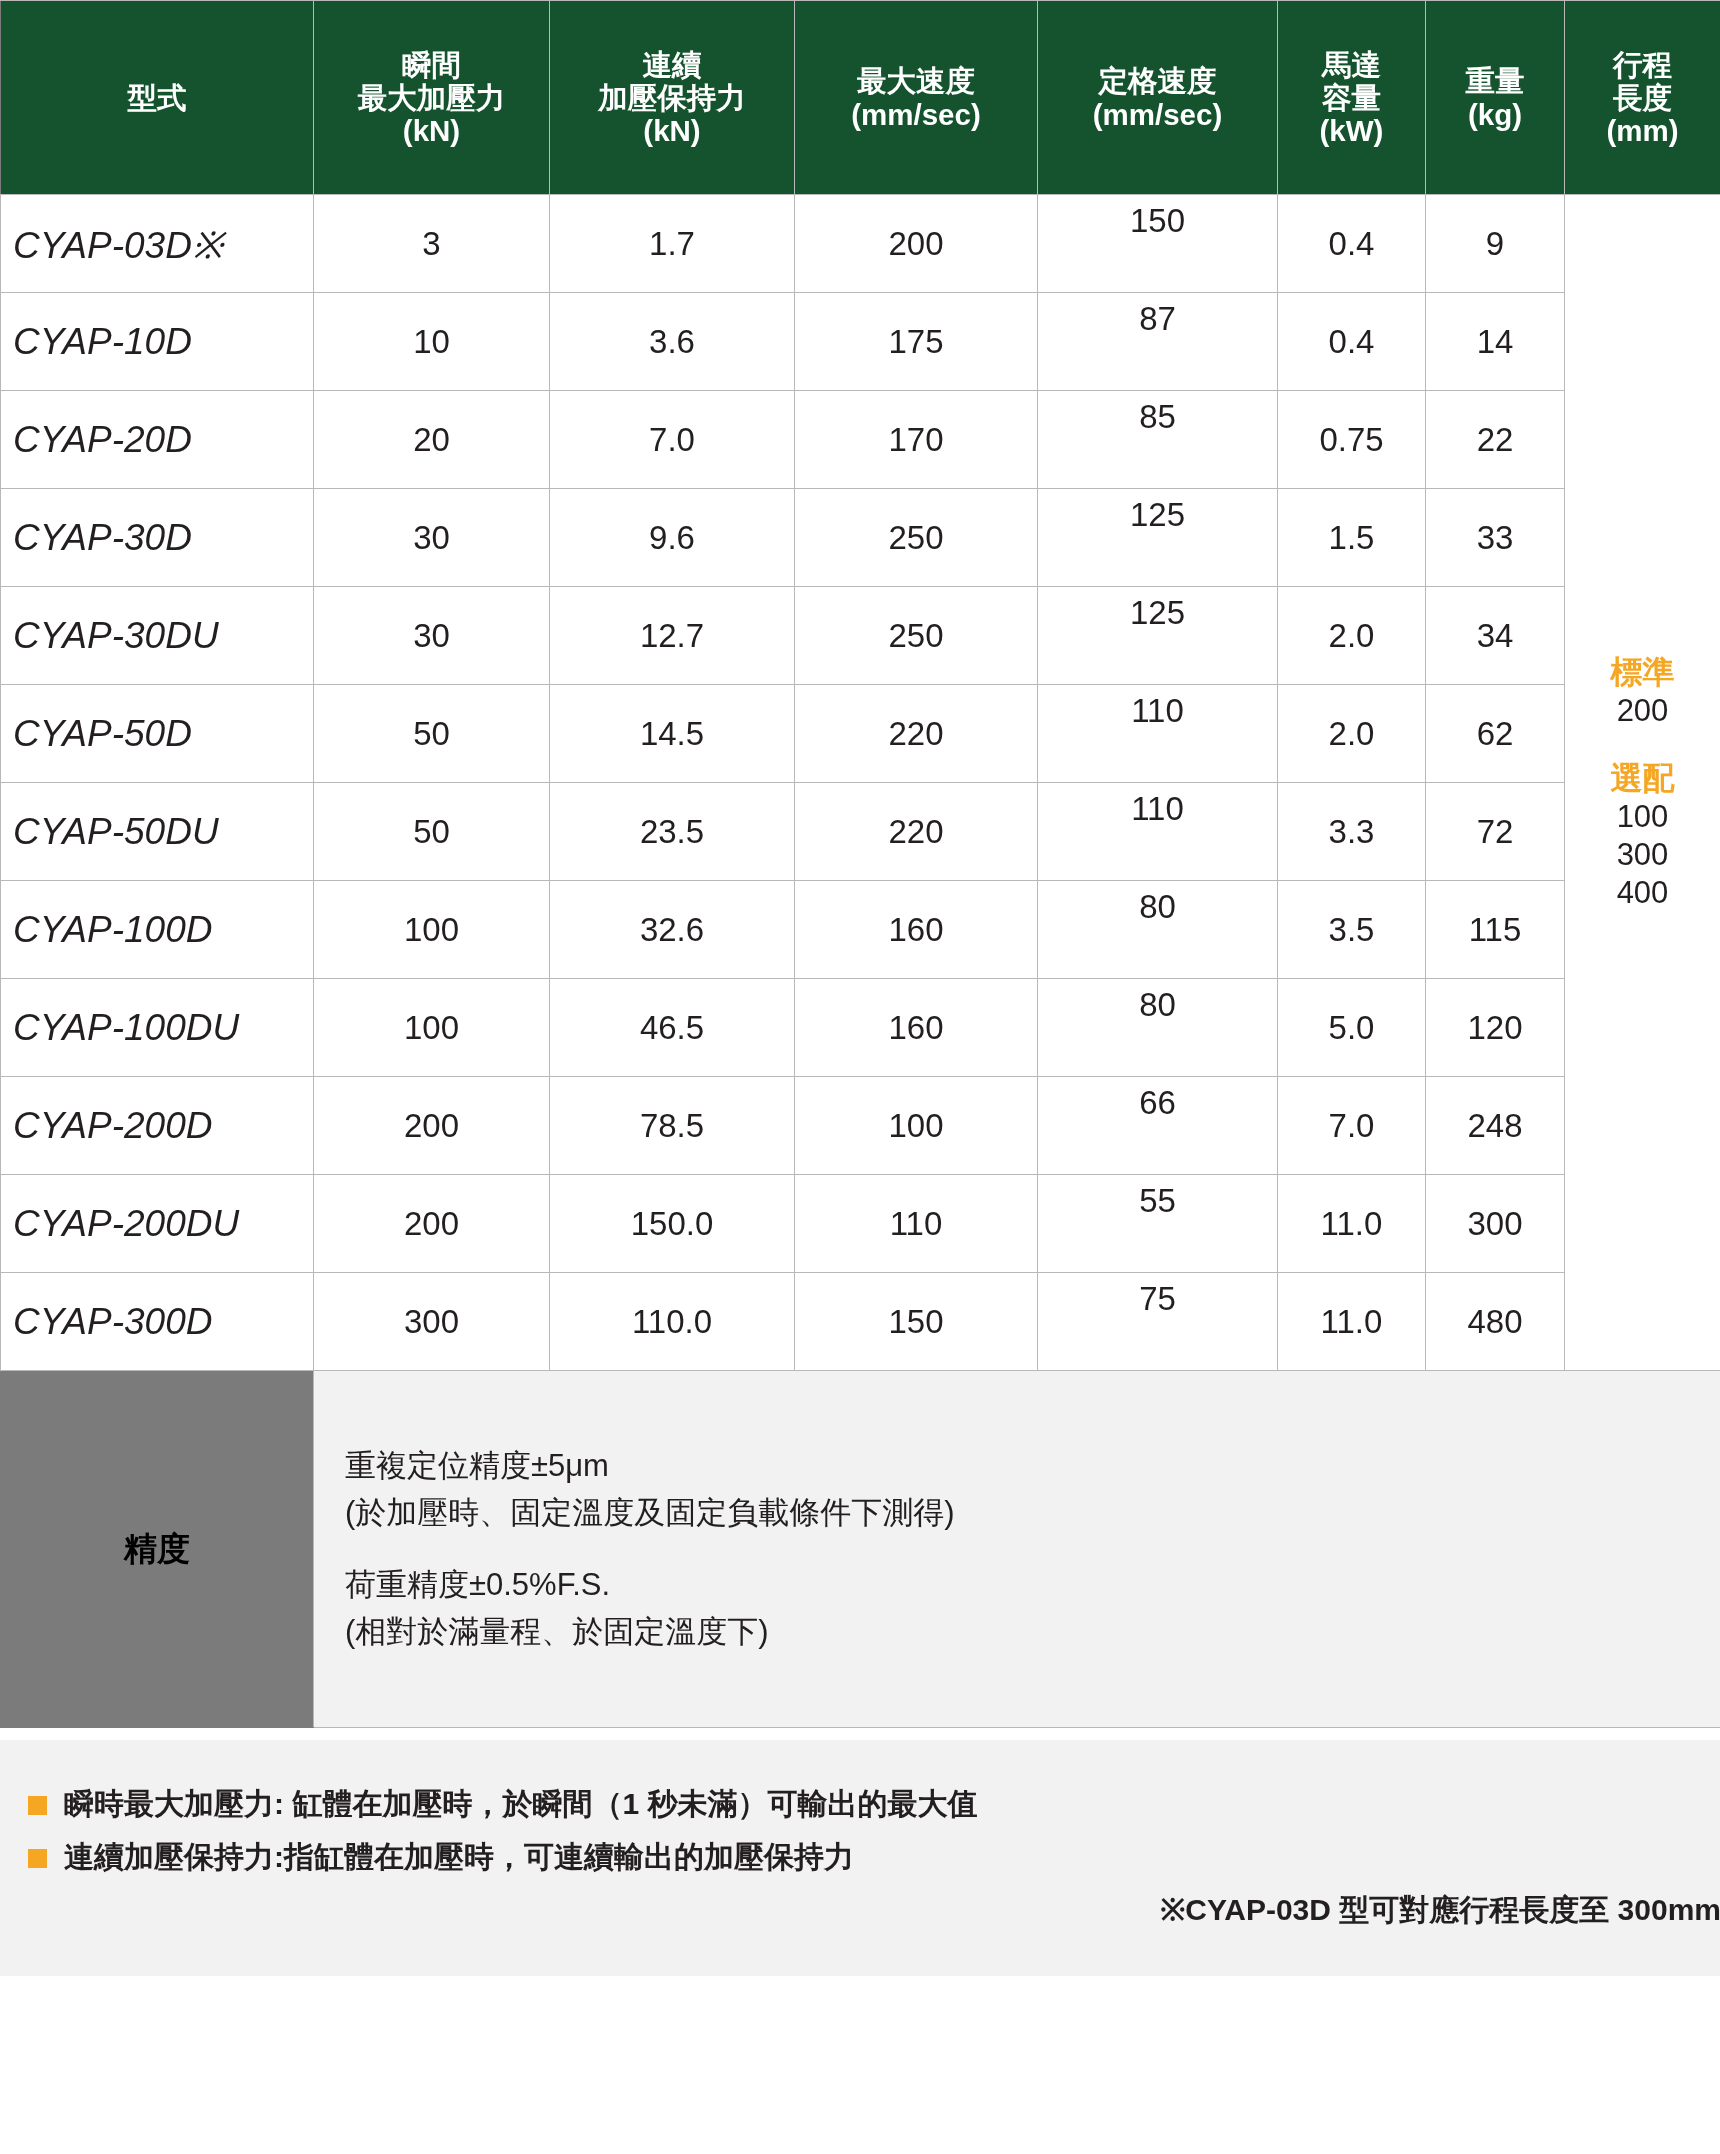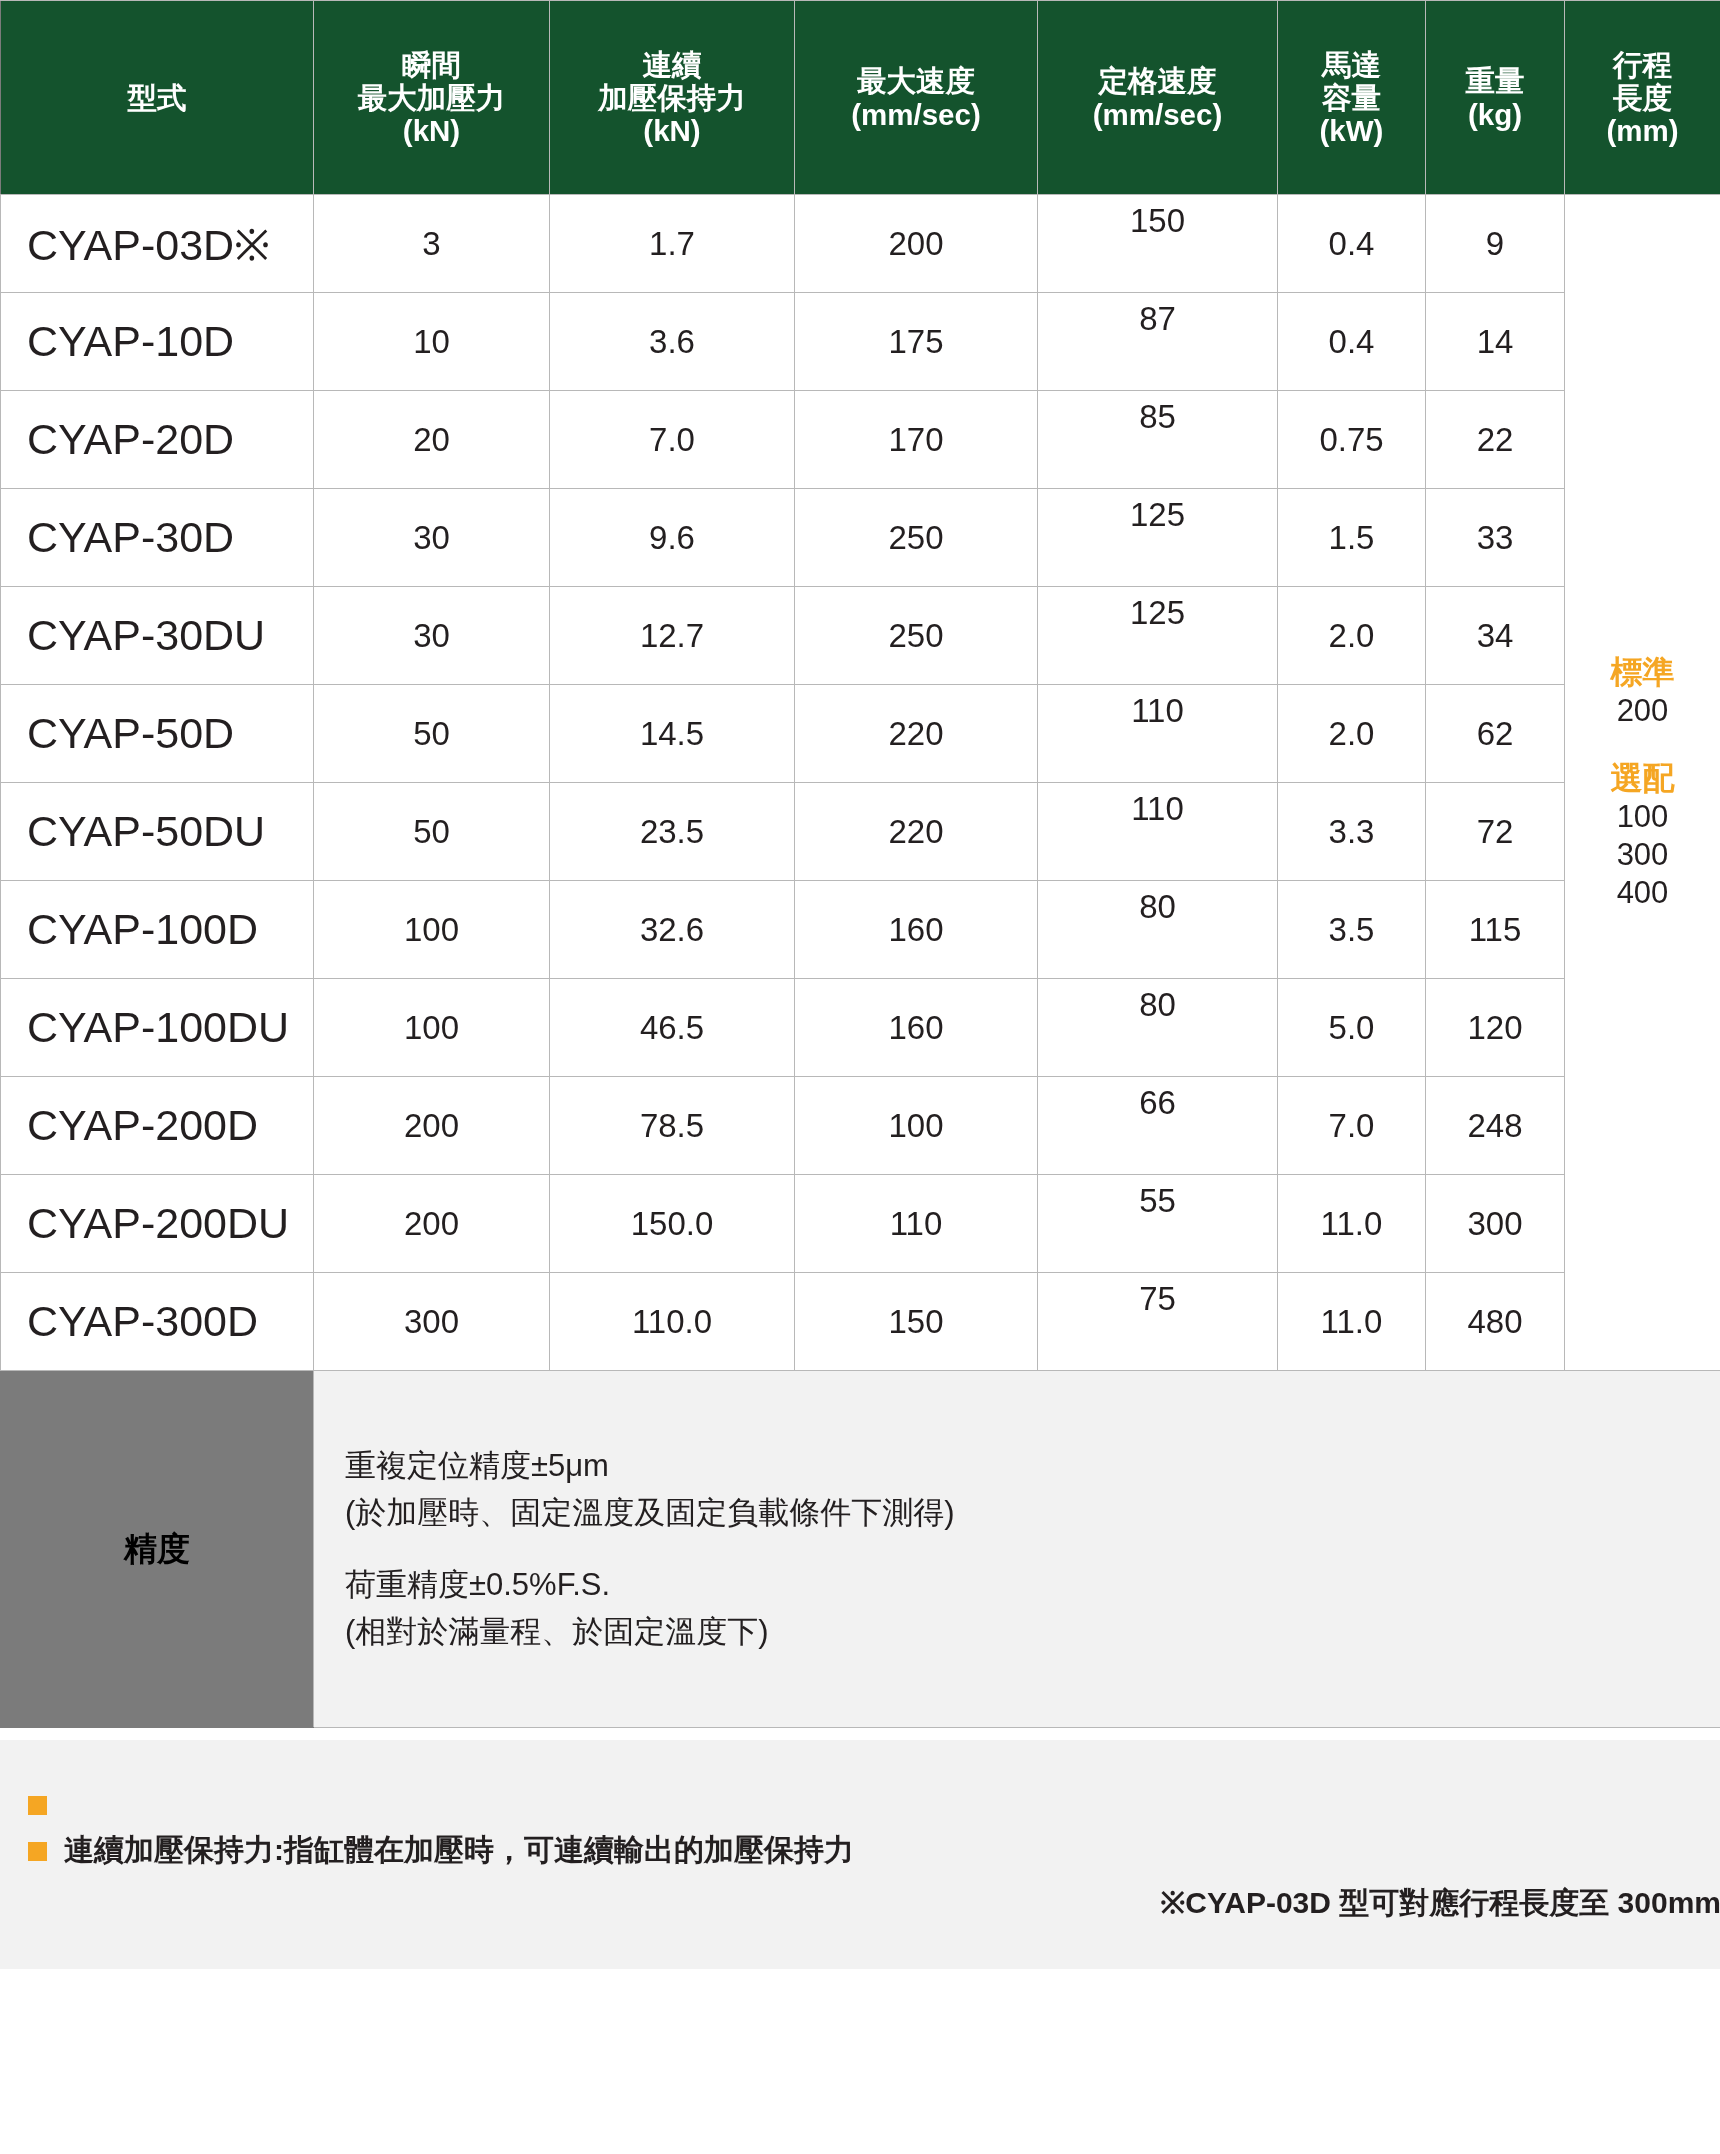--- a/index.html
+++ b/index.html
@@ -49,22 +49,23 @@
   }
 
   tbody td {
     font-size: 33px;
     height: 90px;
     background: #ffffff;
     color: #231f20;
   }
   tbody td.model {
     text-align: left;
-    padding-left: 26px;
-    font-size: 43px;
+    padding-left: 12px;
+    font-size: 37px;
+    font-style: italic;
   }
   tbody td.rated {
     vertical-align: top;
     padding-top: 7px;
   }
   td.stroke-cell {
     vertical-align: middle;
     padding: 0 5.2px;
     background: #ffffff;
   }
@@ -329,20 +330,21 @@
           <div class="acc-line">荷重精度±0.5%F.S.</div>
           <div class="acc-line">(相對於滿量程、於固定溫度下)</div>
         </td>
       </tr>
     </tbody>
   </table>
 
   <div class="notes">
     <div class="note">
       <span class="bullet"></span>
+      <span>瞬時最大加壓力: 缸體在加壓時，於瞬間（1 秒未滿）可輸出的最大值</span>
     </div>
     <div class="note">
       <span class="bullet"></span>
       <span>連續加壓保持力:指缸體在加壓時，可連續輸出的加壓保持力</span>
     </div>
     <div class="note plain">
       <span>※CYAP-03D 型可對應行程長度至 300mm</span>
     </div>
   </div>
 

